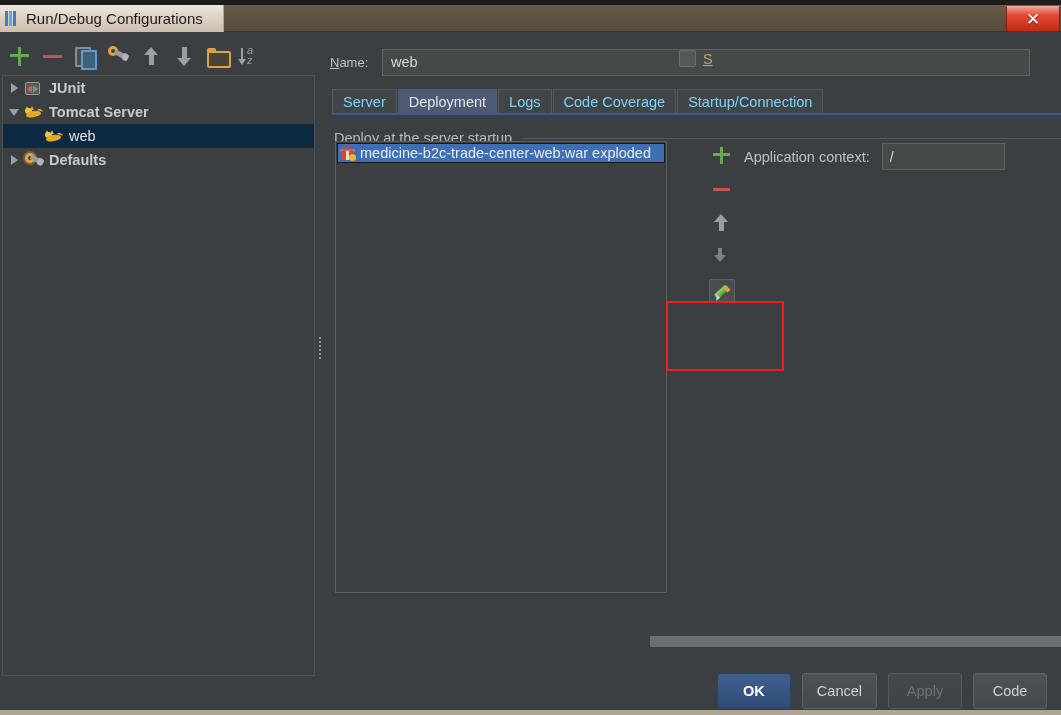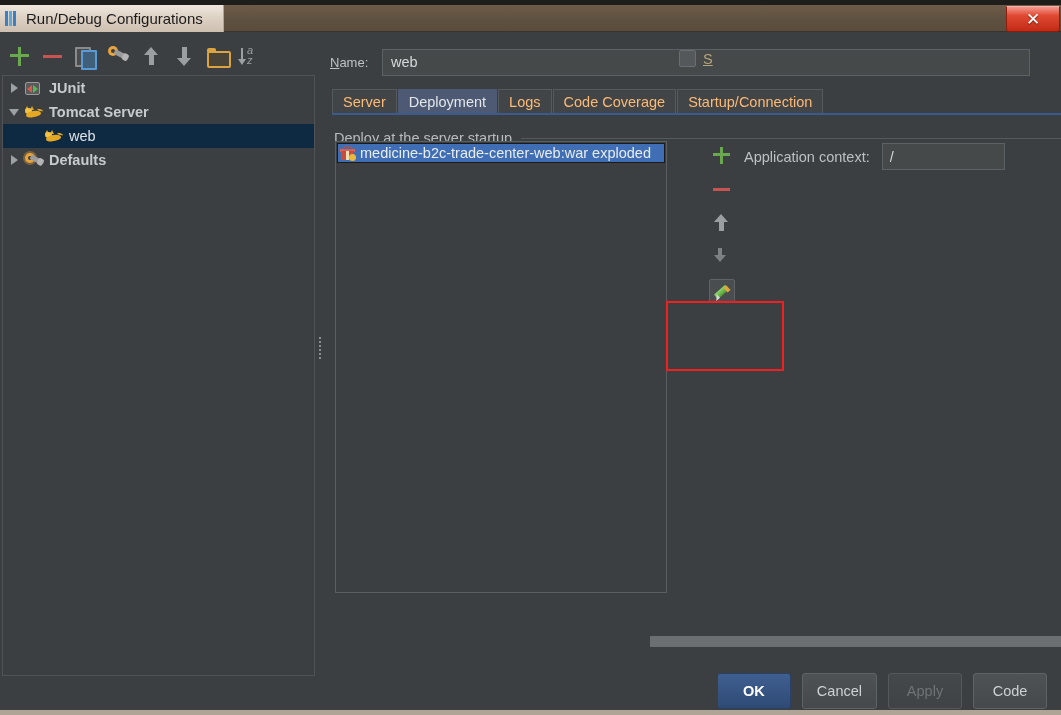--- a/index.html
+++ b/index.html
@@ -240,21 +240,21 @@
   
   .tabs {
     position: absolute; left: 8px; top: 56px;
     display: flex; align-items: flex-end; height: 24px;
   }
   .tab {
     height: 24px;
     padding: 0 10px;
     display: flex; align-items: center;
     font-size: 14.5px;
-    color: #fdba74;
+    color: #7dd3fc;
     background: #424547;
     border: 1px solid #555a5c;
     border-bottom: none;
     margin-right: 1px;
     cursor: pointer;
     white-space: nowrap;
   }
   .tab.active {
     background: #4e5a74;
     color: #e3e7ea;

